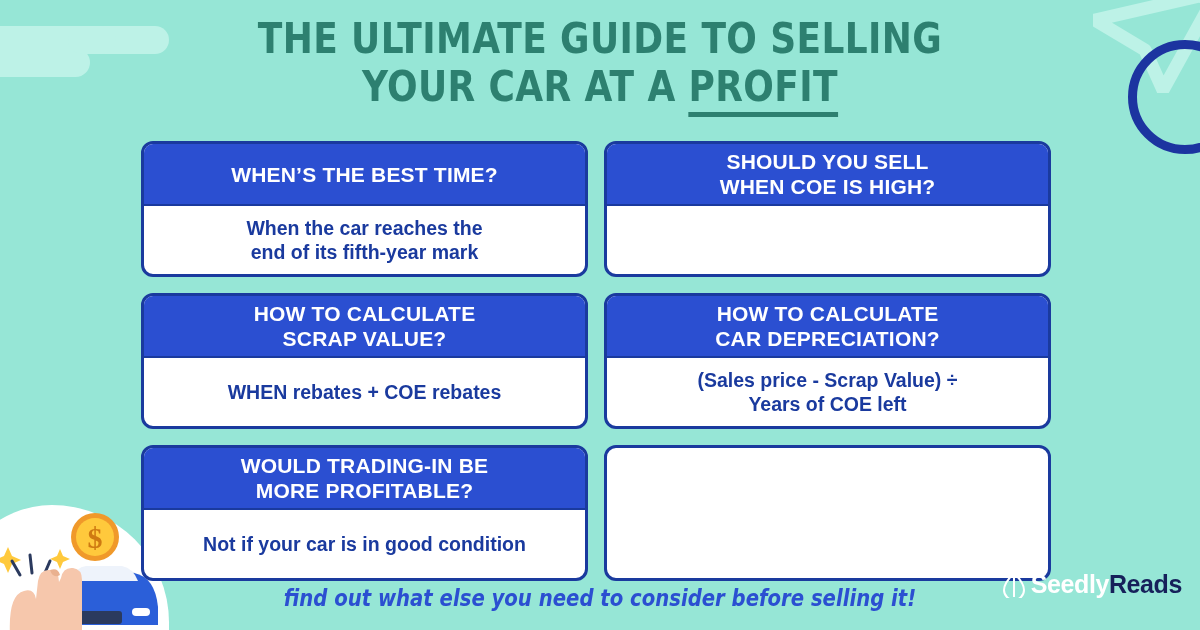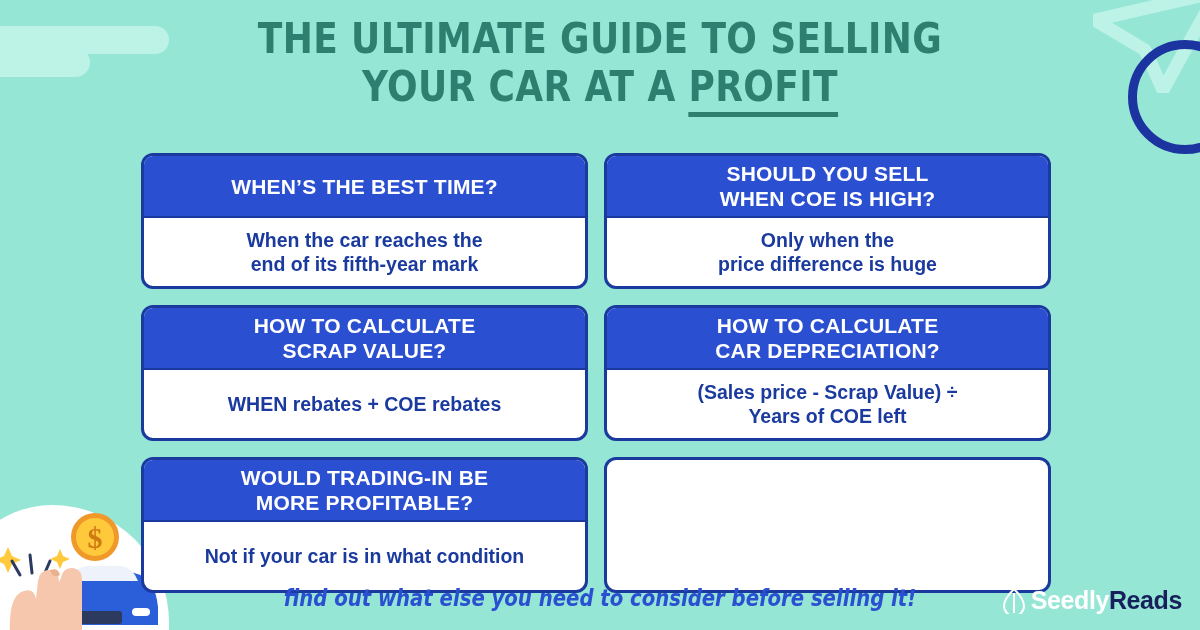--- a/index.html
+++ b/index.html
@@ -23,21 +23,21 @@
     position:absolute;left:0;right:0;top:14px;
     text-align:center;color:#2d8070;
     font-family:"DejaVu Sans Condensed","Liberation Sans Narrow","Liberation Sans",sans-serif;
     font-weight:bold;font-size:43px;line-height:48px;
     letter-spacing:.4px;
     transform:scaleX(.93);transform-origin:center top;
   }
   .title u{text-decoration:none;border-bottom:5px solid #2d8070;padding-bottom:1px;}
   
   .grid{
-    position:absolute;left:141px;top:153px;
+    position:absolute;left:141px;top:141px;
     width:922px;
     display:grid;grid-template-columns:447px 447px;
     column-gap:23px;row-gap:16px;gap:16px;
   }
   .card{
     background:#fff;border:3px solid #1a3a9e;border-radius:12px;
     overflow:hidden;height:130px;display:flex;flex-direction:column;
   }
   .card-head{
     background:#2b4fd1;color:#fff;flex:0 0 62px;
@@ -51,21 +51,21 @@
     color:#1a3a9e;font-weight:bold;font-size:19.5px;line-height:24px;padding:0 1px;
     box-sizing:border-box;
   }
   
   .footer{
     position:absolute;left:0;right:0;top:585px;text-align:center;
     color:#2b4fd1;font-style:italic;font-weight:bold;font-size:23px;
     font-family:"DejaVu Sans Condensed","Liberation Sans Narrow","Liberation Sans",sans-serif;
     transform:scaleX(.95);
   }
-  .logo{position:absolute;right:18px;top:586px;display:flex;align-items:center;gap:6px;}
+  .logo{position:absolute;right:18px;top:570px;display:flex;align-items:center;gap:6px;}
   .logo-mark{width:22px;height:26px;}
   .logo-text{font-size:25px;font-weight:bold;letter-spacing:-.4px;}
   .logo-text .w{color:#fff;}
   .logo-text .d{color:#16205a;}
 </style>
 </head>
 <body>
 
 <div class="deco cloud-a"></div>
 <div class="deco cloud-b"></div>
@@ -110,36 +110,35 @@
 
 <div class="grid">
 
   <div class="card">
     <div class="card-head">WHEN’S THE BEST TIME?</div>
     <div class="card-body">When the car reaches the<br>end of its fifth-year mark</div>
   </div>
 
   <div class="card">
     <div class="card-head">SHOULD YOU SELL<br>WHEN COE IS HIGH?</div>
-    <div class="card-body">Only when the<br>price difference is huge</div>
   </div>
 
   <div class="card">
     <div class="card-head">HOW TO CALCULATE<br>SCRAP VALUE?</div>
     <div class="card-body">WHEN rebates + COE rebates</div>
   </div>
 
   <div class="card">
     <div class="card-head">HOW TO CALCULATE<br>CAR DEPRECIATION?</div>
     <div class="card-body">(Sales price - Scrap Value) ÷<br>Years of COE left</div>
   </div>
 
   <div class="card">
     <div class="card-head">WOULD TRADING-IN BE<br>MORE PROFITABLE?</div>
-    <div class="card-body">Not if your car is in what condition</div>
+    <div class="card-body">Not if your car is in good condition</div>
   </div>
 
   <div class="card">
   </div>
 
 </div>
 
 <div class="footer">find out what else you need to consider before selling it!</div>
 
 <div class="logo">

